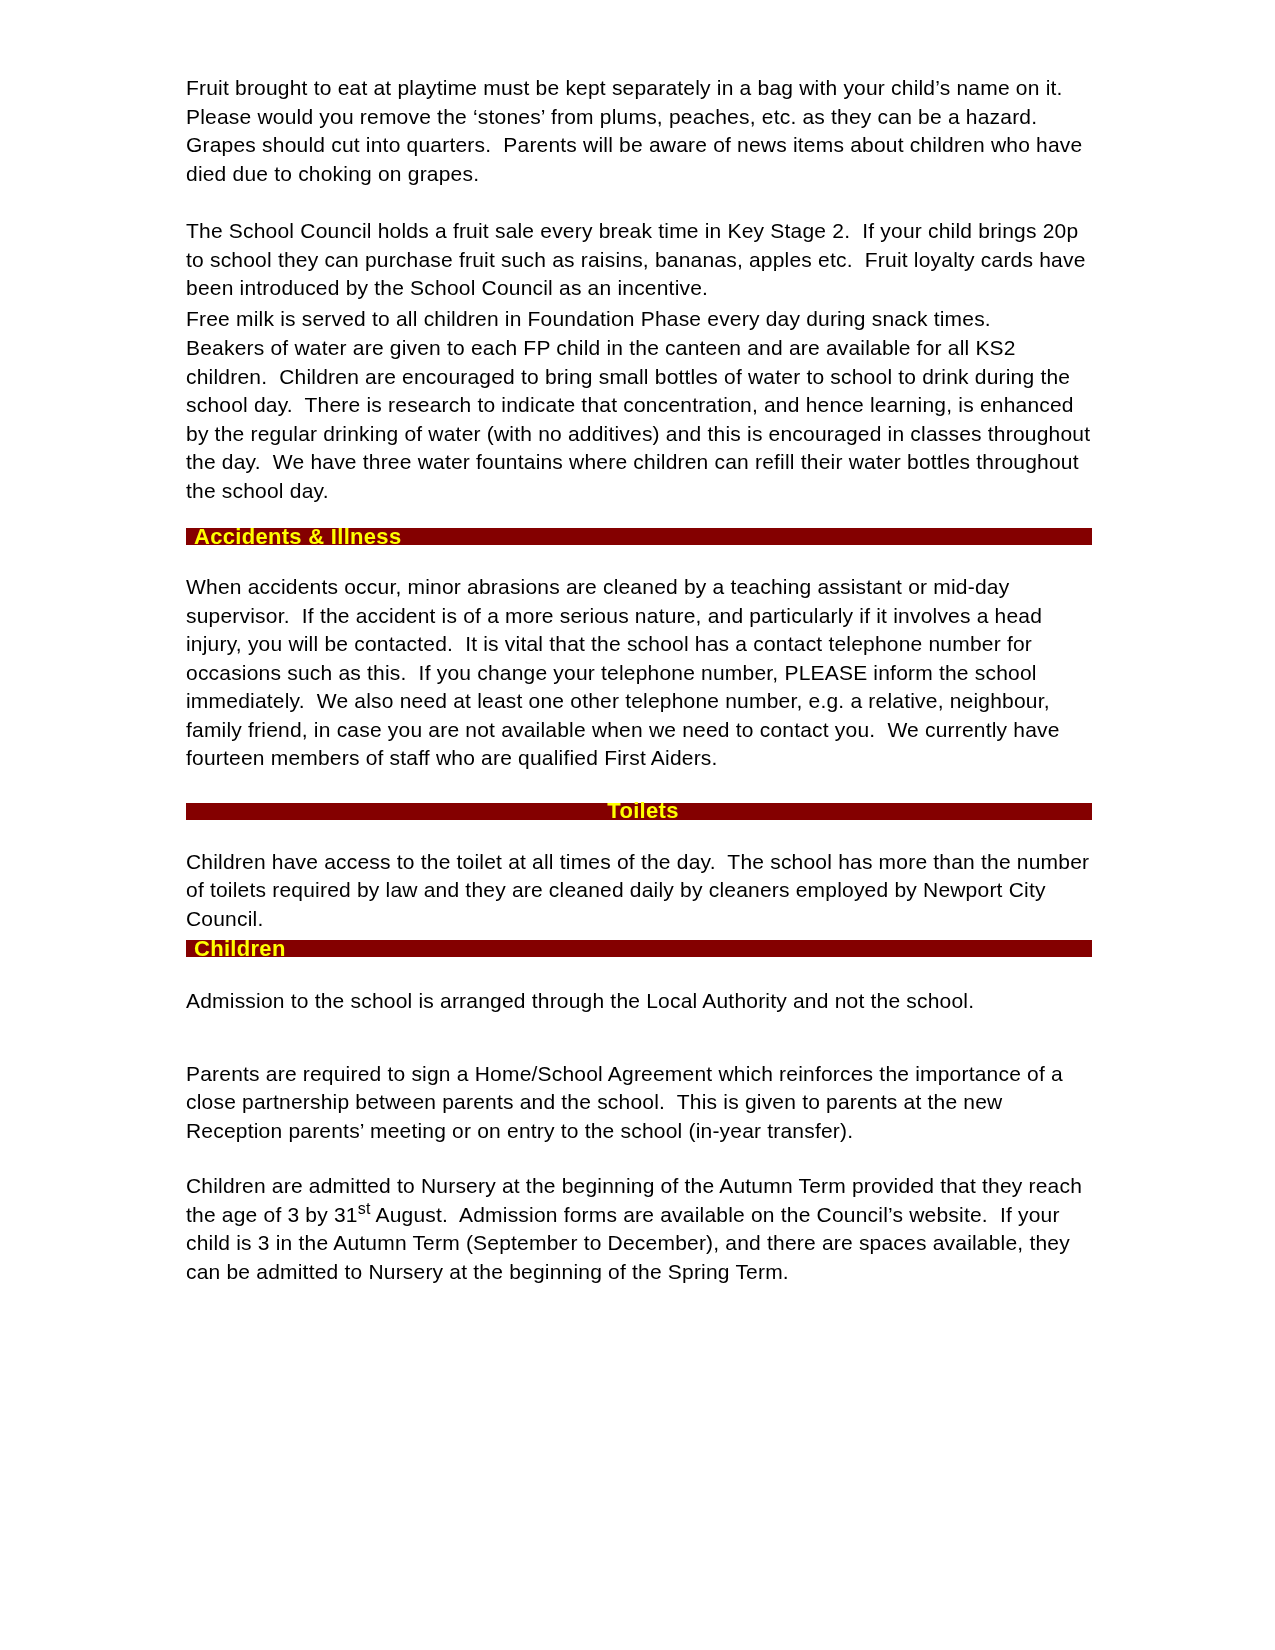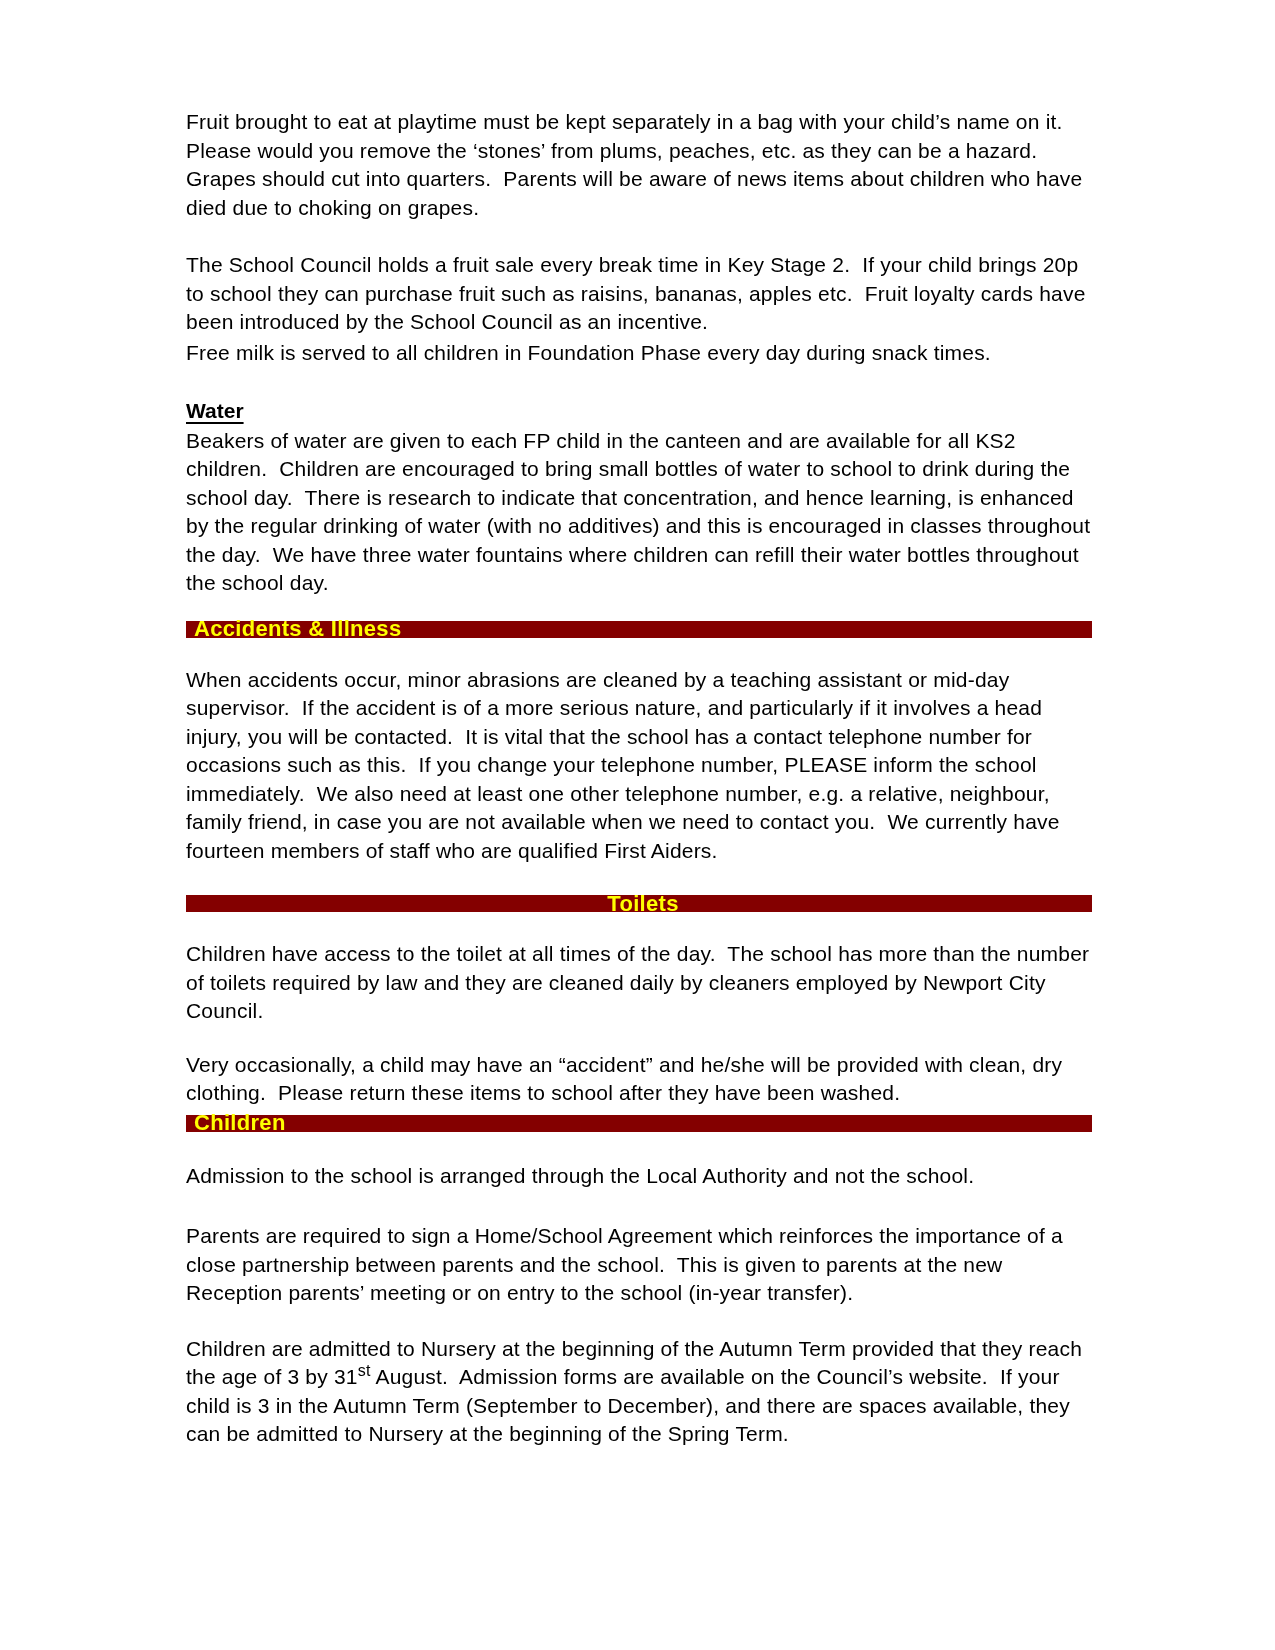--- a/index.html
+++ b/index.html
@@ -6,21 +6,21 @@
     margin: 0;
     padding: 0;
     background: #ffffff;
   }
   .page {
     position: relative;
     width: 1275px;
     height: 1650px;
     background: #ffffff;
     box-sizing: border-box;
-    padding: 108px 183px 0 186px;
+    padding: 74px 183px 0 186px;
     font-family: "Liberation Sans", "DejaVu Sans", sans-serif;
     color: #000000;
     overflow: hidden;
   }
   .para {
     font-size: 21px;
     line-height: 28.5px;
     white-space: pre-wrap;
     letter-spacing: 0.2px;
     margin: 0;
@@ -58,52 +58,50 @@
   .mt-milk-p   { margin-top: 2px; }
   .mt-water-h  { margin-top: 30px; }
   .mt-water-p  { margin-top: 1px; }
   .mt-acc-b    { margin-top: 23px; }
   .mt-acc-p    { margin-top: 28px; }
   .mt-toi-b    { margin-top: 30px; justify-content: center; }
   .mt-toi-p1   { margin-top: 28px; }
   .mt-toi-p2   { margin-top: 25px; }
   .mt-adm-b    { margin-top: 7px; }
   .mt-adm-p1   { margin-top: 30px; }
-  .mt-adm-p2   { margin-top: 32px; }
+  .mt-adm-p2   { margin-top: 44px; }
   .mt-adm-p3   { margin-top: 27px; }
 </style>
 </head>
 <body>
 
 <div class="page">
 
   <p class="para">Fruit brought to eat at playtime must be kept separately in a bag with your child’s name on it.  Please would you remove the ‘stones’ from plums, peaches, etc. as they can be a hazard.  Grapes should cut into quarters.  Parents will be aware of news items about children who have died due to choking on grapes.</p>
 
   <p class="para mt-p2">The School Council holds a fruit sale every break time in Key Stage 2.  If your child brings 20p to school they can purchase fruit such as raisins, bananas, apples etc.  Fruit loyalty cards have been introduced by the School Council as an incentive.</p>
 
 
   <p class="para mt-milk-p">Free milk is served to all children in Foundation Phase every day during snack times.</p>
 
-  <h3 class="subheading mt-water-h">Water</h3>
 
   <p class="para mt-water-p">Beakers of water are given to each FP child in the canteen and are available for all KS2 children.  Children are encouraged to bring small bottles of water to school to drink during the school day.  There is research to indicate that concentration, and hence learning, is enhanced by the regular drinking of water (with no additives) and this is encouraged in classes throughout the day.  We have three water fountains where children can refill their water bottles throughout the school day.</p>
 
   <div class="banner mt-acc-b">
     <span>Accidents &amp; Illness</span>
   </div>
 
   <p class="para mt-acc-p">When accidents occur, minor abrasions are cleaned by a teaching assistant or mid-day supervisor.  If the accident is of a more serious nature, and particularly if it involves a head injury, you will be contacted.  It is vital that the school has a contact telephone number for occasions such as this.  If you change your telephone number, PLEASE inform the school immediately.  We also need at least one other telephone number, e.g. a relative, neighbour, family friend, in case you are not available when we need to contact you.  We currently have fourteen members of staff who are qualified First Aiders.</p>
 
   <div class="banner mt-toi-b">
     <span>Toilets</span>
   </div>
 
   <p class="para mt-toi-p1">Children have access to the toilet at all times of the day.  The school has more than the number of toilets required by law and they are cleaned daily by cleaners employed by Newport City Council.</p>
 
-  <p class="para mt-toi-p2">Very occasionally, a child may have an “accident” and he/she will be provided with clean, dry clothing.  Please return these items to school after they have been washed.</p>
 
   <div class="banner mt-adm-b">
     <span>Children</span>
   </div>
 
   <p class="para mt-adm-p1">Admission to the school is arranged through the Local Authority and not the school.</p>
 
   <p class="para mt-adm-p2">Parents are required to sign a Home/School Agreement which reinforces the importance of a close partnership between parents and the school.  This is given to parents at the new Reception parents’ meeting or on entry to the school (in-year transfer).</p>
 
   <p class="para mt-adm-p3"><span>Children are admitted to Nursery at the beginning of the Autumn Term provided that they reach the age of 3 by 31</span><sup class="ordinal">st</sup><span> August.  Admission forms are available on the Council’s website.  If your child is 3 in the Autumn Term (September to December), and there are spaces available, they can be admitted to Nursery at the beginning of the Spring Term.</span></p>

